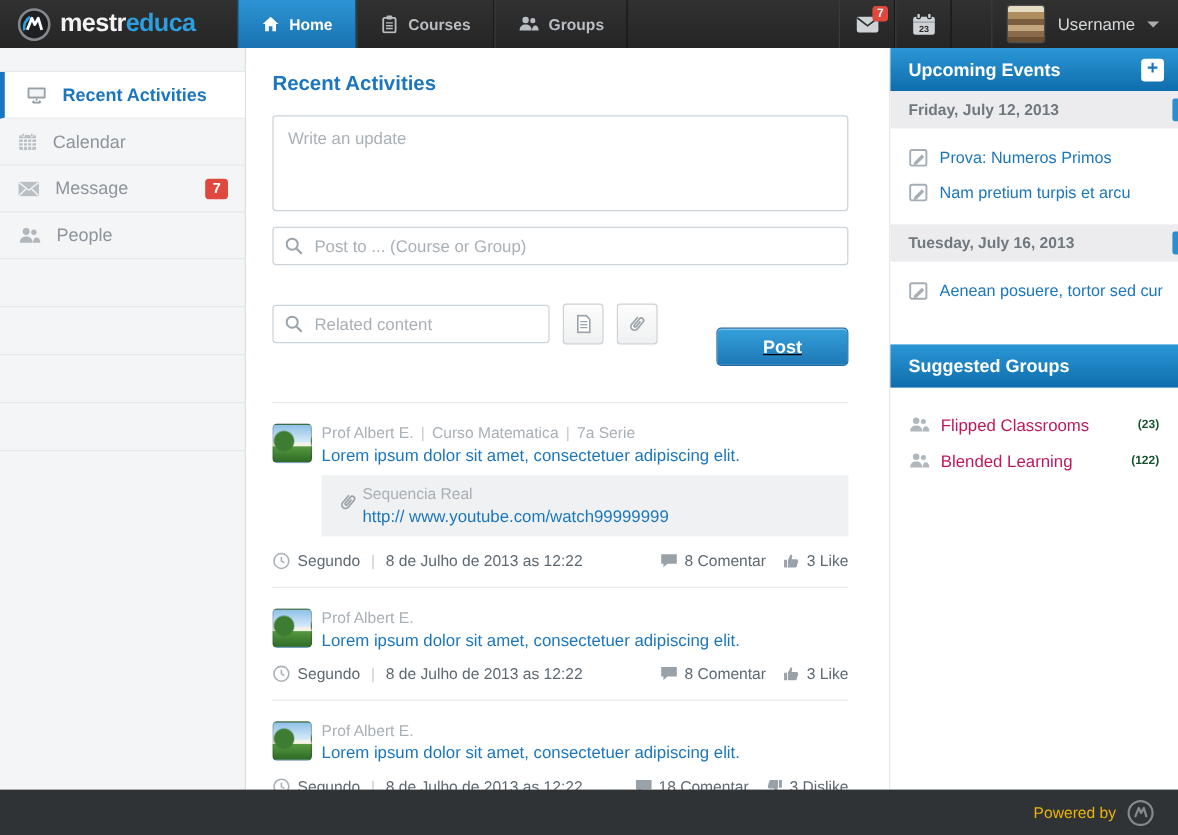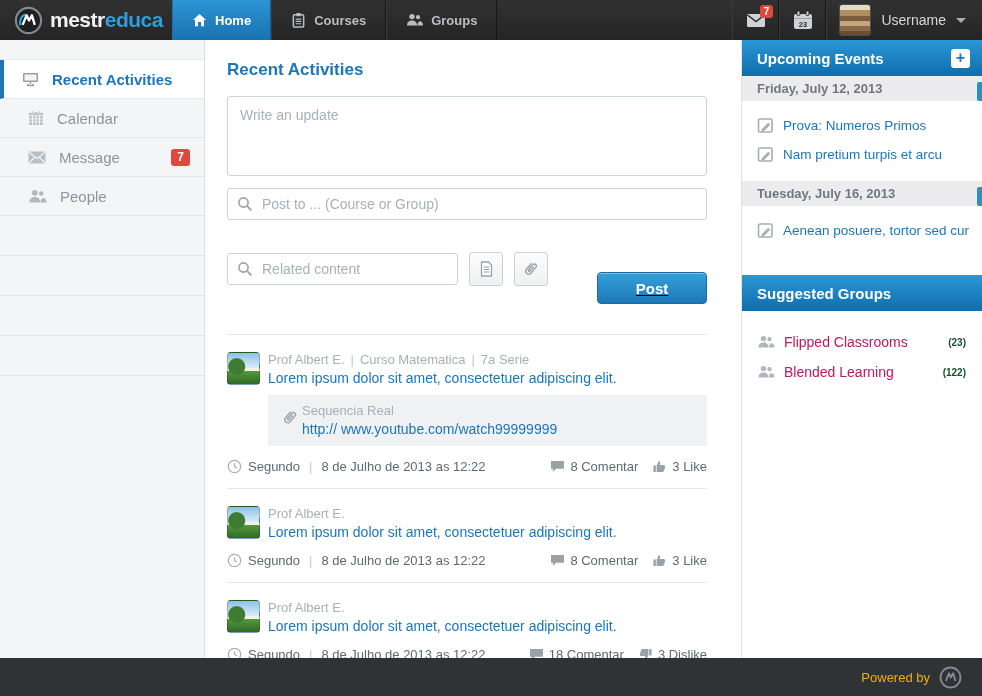--- a/index.html
+++ b/index.html
@@ -1,47 +1,47 @@
 <!DOCTYPE html>
 <html><head>
 <meta charset="utf-8">
 <style>
   html,body{margin:0;padding:0;width:982px;height:696px;overflow:hidden;
     font-family:"Liberation Sans",sans-serif;background:#fff;}
   .app{width:982px;height:696px;display:flex;flex-direction:column;}
 
   
   .navbar{height:40px;background:linear-gradient(#313131,#252525);display:flex;align-items:stretch;flex:0 0 40px;}
-  .brand{width:172px;display:flex;align-items:center;padding-left:14px;box-sizing:border-box;}
+  .brand{width:198px;display:flex;align-items:center;padding-left:14px;box-sizing:border-box;}
   .brand-name{font-size:21px;font-weight:bold;letter-spacing:-.5px;margin-left:7px;}
   .brand-first{color:#f2f2f2;}
   .brand-second{color:#2d9ede;}
   .tabs{display:flex;}
   .tab{display:flex;align-items:center;gap:8px;padding:12px 19px;color:#b9bec3;font-size:13px;font-weight:bold;
     border-left:1px solid #3a3a3a;border-right:1px solid #171717;cursor:pointer;}
   .tab.active{background:linear-gradient(#2d95d4,#1971b1);color:#fff;border-left-color:#1971b1;border-right-color:#155d91;}
   .nav-right{margin-left:auto;display:flex;align-items:stretch;}
   .icon-btn{width:45px;display:flex;align-items:center;justify-content:center;position:relative;
     border-left:1px solid #3a3a3a;border-right:1px solid #171717;cursor:pointer;}
   .nav-badge{position:absolute;top:5px;right:5px;background:#e0483d;color:#fff;font-size:10px;font-weight:bold;
     padding:1px 4px;border-radius:3px;line-height:11px;}
-  .userblock{display:flex;align-items:center;gap:10px;padding:0 16px 0 12px;border-left:1px solid #3a3a3a;cursor:pointer;}
+  .userblock{display:flex;align-items:center;gap:10px;padding:0 16px 0 12px;border-left:1px solid #3a3a3a;cursor:pointer;margin-left:33px;}
   .nav-avatar{width:30px;height:30px;border-radius:3px;border:1px solid #4c4c4c;
     background:linear-gradient(180deg,#efe7d4 0 18%,#c9a briefly) ;
     background:repeating-linear-gradient(180deg,#e6dcc4 0 5px,#b08d5f 5px 11px,#7a5c3e 11px 16px,#c2a77e 16px 21px,#8a6a48 21px 26px,#6a4e34 26px 30px);}
   .username{color:#d6d9db;font-size:14px;}
   .caret{width:0;height:0;border-left:5px solid transparent;border-right:5px solid transparent;border-top:5px solid #a9aeb3;}
 
   
   .layout{display:flex;flex:1 1 auto;min-height:0;}
 
   
   .sidebar-left{width:205px;flex:0 0 205px;background:#f4f5f7;border-right:1px solid #dcdfe2;box-sizing:border-box;}
   .side-spacer{height:19px;border-bottom:1px solid #e6e9ec;}
-  .side-item{height:39px;display:flex;align-items:center;gap:13px;padding-left:28px;border-bottom:1px solid #e6e9ec;
+  .side-item{height:39px;display:flex;align-items:center;gap:13px;padding-left:15px;border-bottom:1px solid #e6e9ec;
     color:#8d949b;font-size:15px;cursor:pointer;position:relative;box-sizing:border-box;}
   .side-item.active{background:#fff;color:#1b76bd;font-weight:bold;padding-left:18px;border-left:4px solid #1b76bd;}
   .side-badge{margin-left:auto;margin-right:14px;background:#e0483d;color:#fff;font-size:12px;font-weight:bold;
     padding:2px 6px;border-radius:3px;line-height:13px;}
   .side-empty{height:39px;border-bottom:1px solid #e6e9ec;}
 
   
   .main{flex:1 1 auto;background:#fff;padding:20px 34px 0 22px;box-sizing:border-box;border-right:1px solid #e0e4e7;}
   .page-title{color:#1b76bd;font-size:17px;font-weight:bold;margin:0 0 16px 0;}
   .composer textarea{width:100%;height:80px;box-sizing:border-box;border:1px solid #ccd3d8;border-radius:3px;
@@ -78,21 +78,21 @@
   .foot-right .grp{display:flex;align-items:center;gap:5px;cursor:pointer;}
   .foot-right .grp+.grp{margin-left:9px;}
   .ico-gap{margin-right:6px;display:flex;}
 
   
   .sidebar-right{width:240px;flex:0 0 240px;background:#fff;display:flex;flex-direction:column;}
   .panel-header{height:36px;flex:0 0 36px;background:linear-gradient(#2b97d6,#0f6dac);color:#fff;
     font-size:15px;font-weight:bold;display:flex;align-items:center;padding:0 12px 0 15px;box-sizing:border-box;}
   .add-btn{margin-left:auto;width:19px;height:19px;background:#fff;border-radius:3px;color:#1b76bd;
     font-size:16px;font-weight:bold;line-height:18px;text-align:center;cursor:pointer;}
-  .date-row{height:25px;background:#ececee;display:flex;align-items:center;padding:0 15px;
+  .date-row{height:31px;background:#ececee;display:flex;align-items:center;padding:0 15px;
     color:#70787f;font-size:13px;font-weight:bold;position:relative;}
   .edge-add{position:absolute;right:0;top:6px;width:5px;height:19px;background:#2a8fcd;border-radius:2px 0 0 2px;cursor:pointer;}
   .event-list{padding:10px 0 12px 0;}
   .event-row{display:flex;align-items:center;gap:9px;padding:6px 0 6px 15px;cursor:pointer;}
   .event-label{color:#1b76bd;font-size:13.5px;white-space:nowrap;overflow:hidden;}
   .group-list{padding:16px 0;}
   .group-row{display:flex;align-items:center;gap:9px;padding:7px 16px 7px 15px;cursor:pointer;}
   .group-name{color:#be185d;font-size:14px;}
   .group-count{margin-left:auto;color:#14532d;font-size:10px;font-weight:bold;}
 

